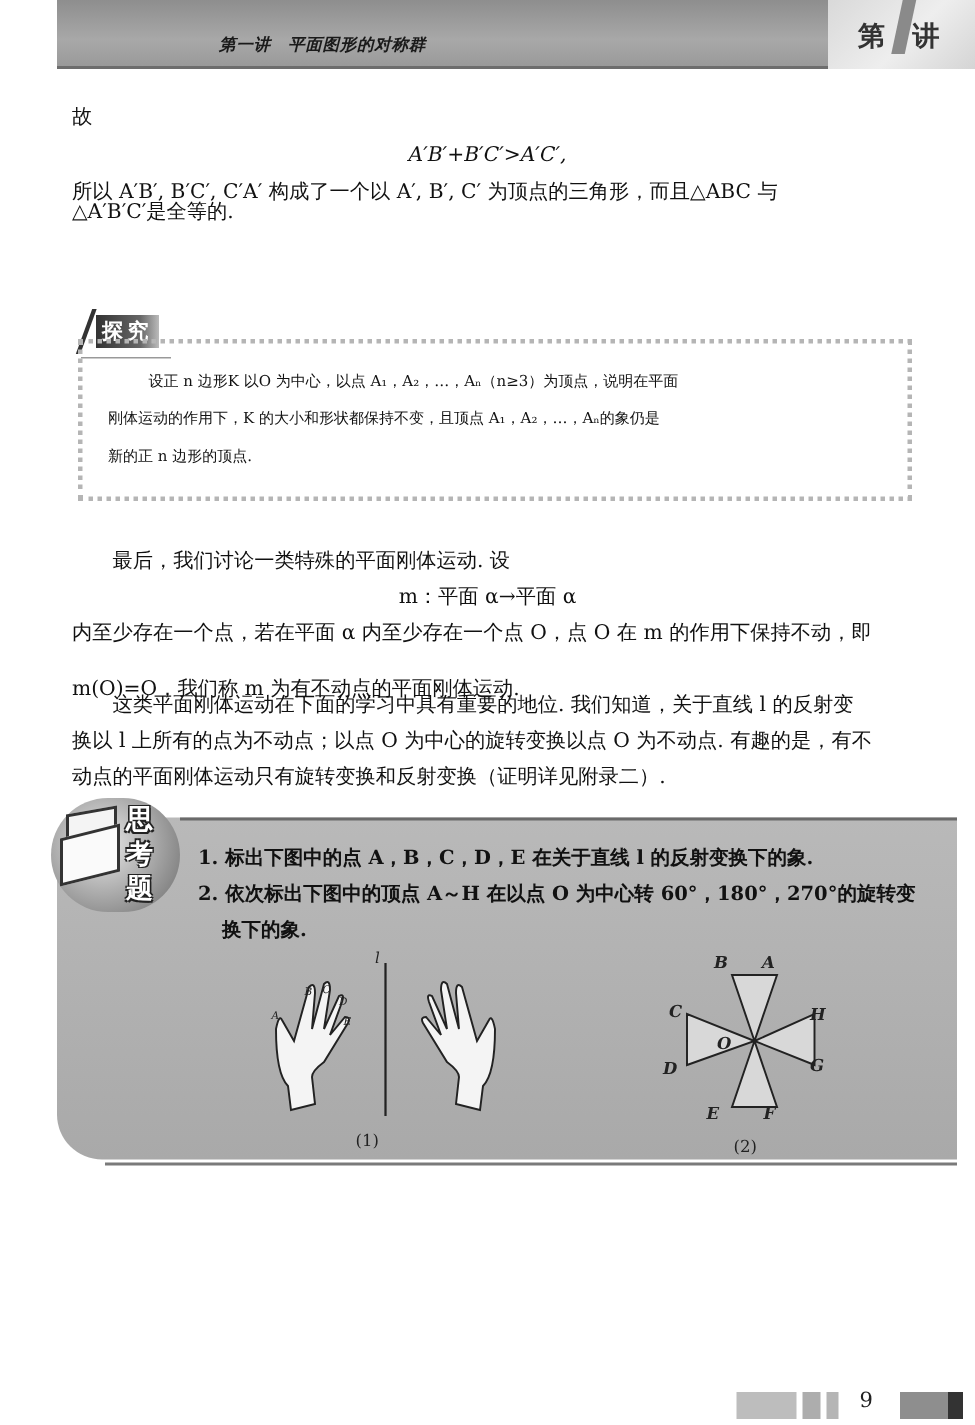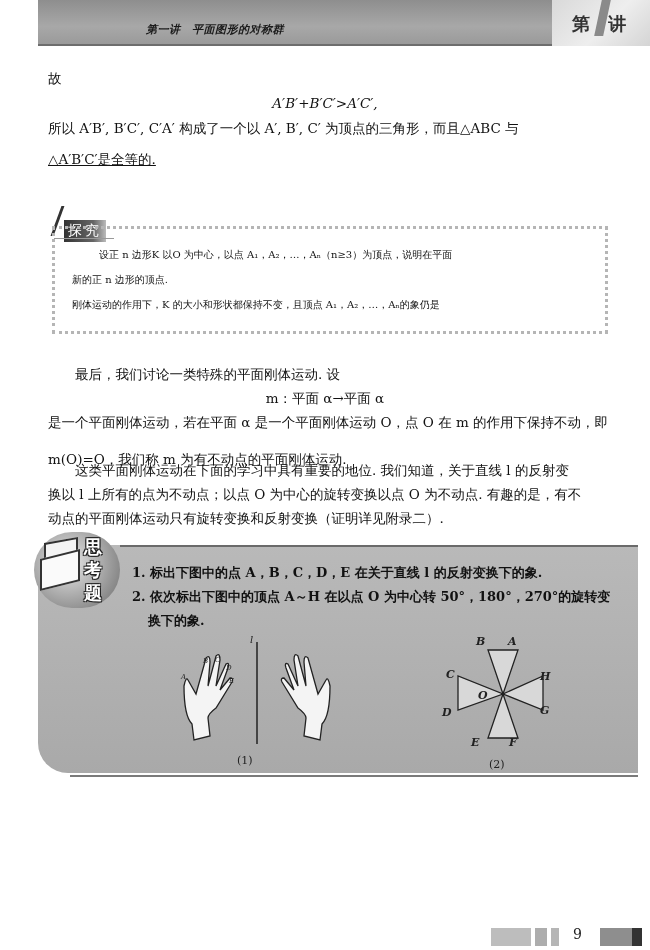--- a/index.html
+++ b/index.html
@@ -29,22 +29,22 @@
 
   .p { position: absolute; left: 48px; line-height: 24px; font-size: 13.5px; white-space: nowrap; }
   .center { position: absolute; left: 0; width: 650px; text-align: center; font-size: 13.5px; line-height: 24px; }
   .indent { text-indent: 27px; }
   .it { font-style: italic; }
 
   
   .explore-tag { position: absolute; left: 50px; top: 200px; width: 70px; height: 36px; }
   .explore-tag .bar { position: absolute; left: 6px; top: 6px; width: 3px; height: 30px; background: #333; transform: skewX(-20deg); }
   .explore-tag .label {
-    position: absolute; left: 14px; top: 20px; padding: 2px 4px;
-    font-family: "DejaVu Sans", sans-serif; font-weight: normal; font-size: 14px; color: #fff;
+    position: absolute; left: 14px; top: 10px; padding: 2px 4px;
+    font-family: "DejaVu Sans", sans-serif; font-weight: bold; font-size: 14px; color: #fff;
     background: linear-gradient(90deg, #333 0%, #666 70%, #bbb 100%); letter-spacing: 3px;
   }
   .explore-tag .underline { position: absolute; left: 4px; top: 38px; width: 60px; height: 1px; background: #999; }
   .explore-box {
     position: absolute; left: 52px; top: 226px; width: 556px; height: 108px;
     border: 3px dotted #b5b5b5;
   }
   .explore-text { position: absolute; left: 72px; top: 242px; width: 522px; font-size: 10px; line-height: 25px; }
 
   
@@ -82,56 +82,56 @@
   <div class="header-title">第一讲　平面图形的对称群</div>
   <div class="header-lecture">
     <div class="big-num"></div>
     <span>第 讲</span>
   </div>
 </div>
 
 <div class="p" style="top:66px;">故</div>
 <div class="center it" style="top:91px;">A′B′+B′C′&gt;A′C′,</div>
 <div class="p" style="top:116px;">所以 A′B′, B′C′, C′A′ 构成了一个以 A′, B′, C′ 为顶点的三角形，而且△ABC 与</div>
-<div class="p" style="top:147px;text-decoration:underline;">△A′B′C′是全等的.</div>
+<div class="p" style="top:129px;">△A′B′C′是全等的.</div>
 
 <div class="explore-tag">
   <div class="bar"></div>
   <div class="label">探究</div>
   <div class="underline"></div>
 </div>
 <div class="explore-box"></div>
 <div class="explore-text">
   <div class="indent">设正 n 边形K 以O 为中心，以点 A₁，A₂，…，Aₙ（n≥3）为顶点，说明在平面</div>
+  <div>刚体运动的作用下，K 的大小和形状都保持不变，且顶点 A₁，A₂，…，Aₙ的象仍是</div>
   <div>新的正 n 边形的顶点.</div>
-  <div>刚体运动的作用下，K 的大小和形状都保持不变，且顶点 A₁，A₂，…，Aₙ的象仍是</div>
 </div>
 
 <div class="p indent" style="top:362px;">最后，我们讨论一类特殊的平面刚体运动. 设</div>
 <div class="center" style="top:386px;">m：平面 α→平面 α</div>
-<div class="p" style="top:410px;">是一个平面刚体运动，若在平面 α 是一个平面刚体运动 O，点 O 在 m 的作用下保持不动，即</div>
+<div class="p" style="top:410px;">内至少存在一个点，若在平面 α 内至少存在一个点 O，点 O 在 m 的作用下保持不动，即</div>
 <div class="p" style="top:434px;margin-top:13px;">m(O)=O，我们称 m 为有不动点的平面刚体运动.</div>
 <div class="p indent" style="top:458px;">这类平面刚体运动在下面的学习中具有重要的地位. 我们知道，关于直线 l 的反射变</div>
 <div class="p" style="top:482px;">换以 l 上所有的点为不动点；以点 O 为中心的旋转变换以点 O 为不动点. 有趣的是，有不</div>
 <div class="p" style="top:506px;">动点的平面刚体运动只有旋转变换和反射变换（证明详见附录二）.</div>
 
 <div class="think-box"></div>
 <div class="think-topline"></div>
 <div class="think-bottomline"></div>
 <div class="think-badge">
   <div class="book2"></div>
   <div class="book"></div>
   <div class="chars">
     <div>思</div>
     <div>考</div>
     <div>题</div>
   </div>
 </div>
 <div class="think-item" style="left:132px; top:562px;">1. 标出下图中的点 A，B，C，D，E 在关于直线 l 的反射变换下的象.</div>
-<div class="think-item" style="left:132px; top:586px;">2. 依次标出下图中的顶点 A～H 在以点 O 为中心转 50°，180°，270°的旋转变</div>
+<div class="think-item" style="left:132px; top:586px;">2. 依次标出下图中的顶点 A～H 在以点 O 为中心转 60°，180°，270°的旋转变</div>
 <div class="think-item" style="left:148px; top:610px;">换下的象.</div>
 
 <svg class="fig" style="left:170px; top:632px;" width="180" height="120" viewBox="0 0 180 120">
   <line x1="87" y1="10" x2="87" y2="112" stroke="#222" stroke-width="1.5"></line>
 
   <path d="M14 54 Q16 44 18 48 L26 62 L36 26 Q40 22 40 30 L38 54 L46 24 Q50 20 50 28 L46 54 L56 32 Q60 30 58 36 L50 58 L60 46 Q64 46 62 50 L46 76 Q38 82 38 86 L40 104 L24 108 L22 92 Q14 84 14 54 Z" fill="#f4f4f4" stroke="#222" stroke-width="1.3"></path>
 
   <g transform="translate(174,0) scale(-1,1)">
     <path d="M14 54 Q16 44 18 48 L26 62 L36 26 Q40 22 40 30 L38 54 L46 24 Q50 20 50 28 L46 54 L56 32 Q60 30 58 36 L50 58 L60 46 Q64 46 62 50 L46 76 Q38 82 38 86 L40 104 L24 108 L22 92 Q14 84 14 54 Z" fill="#f4f4f4" stroke="#222" stroke-width="1.3"></path>
   </g>

